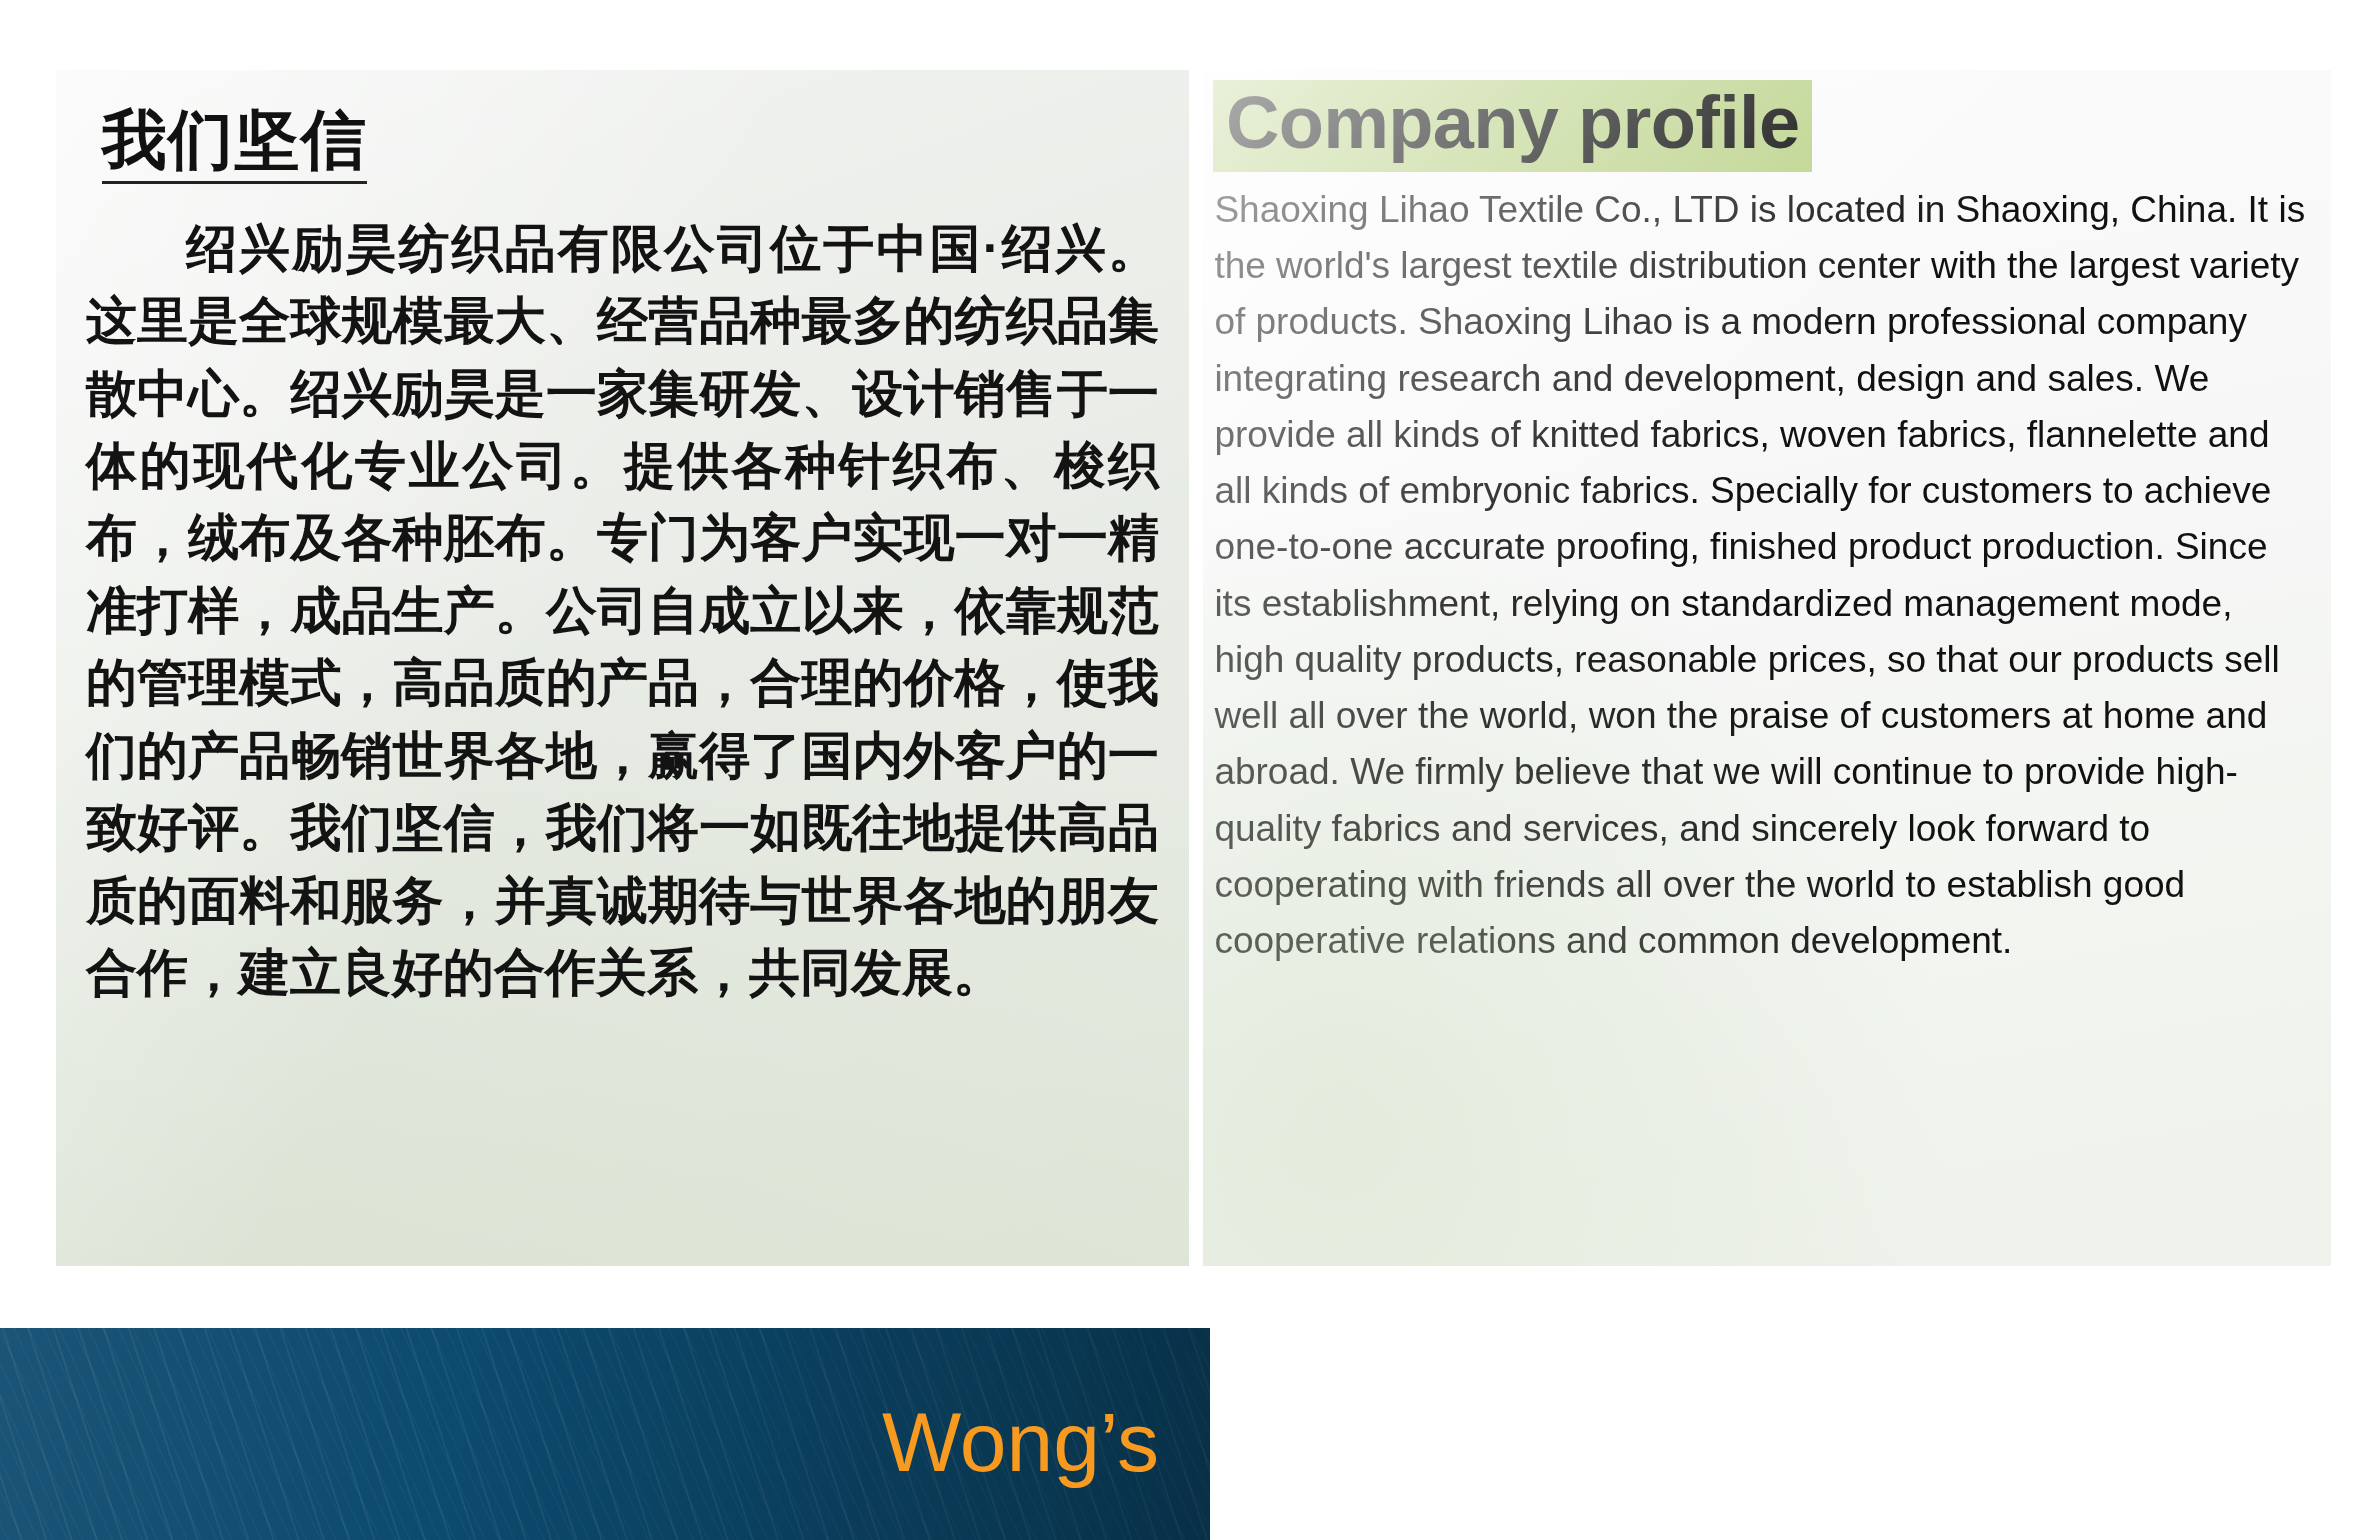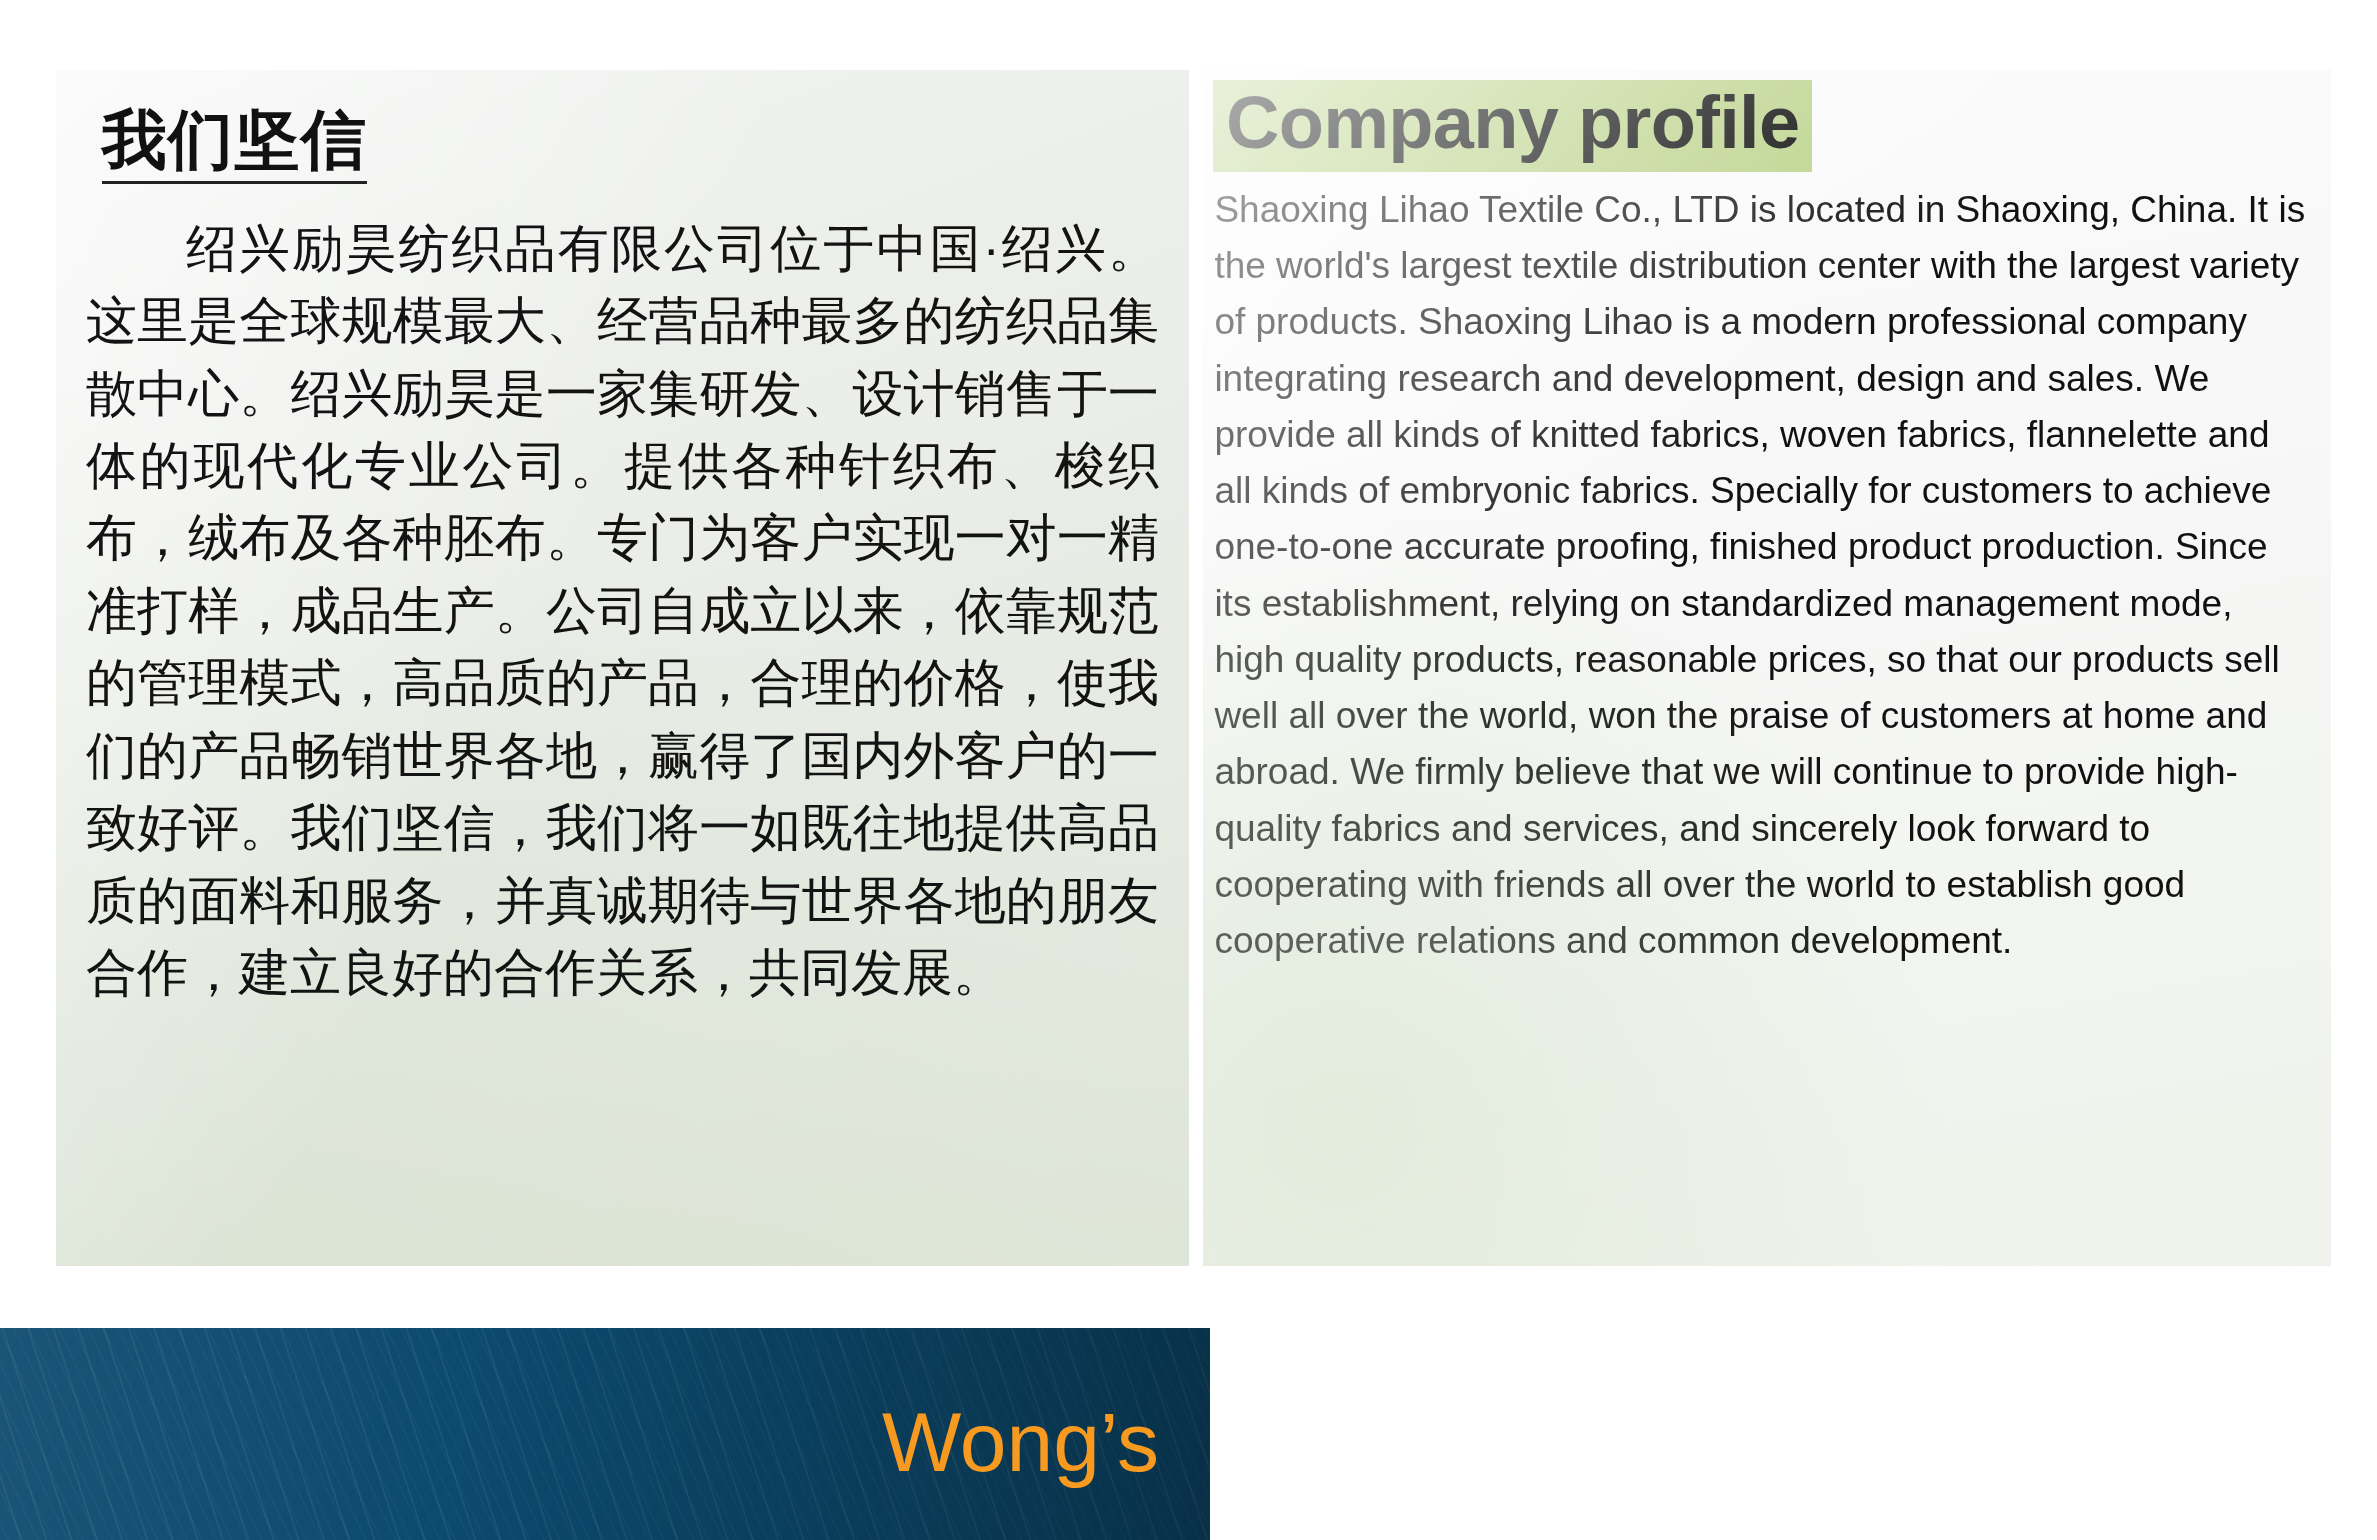--- a/index.html
+++ b/index.html
@@ -59,21 +59,21 @@
   .cn-body {
     position: relative;
     margin-top: 28.5px;
     font-family: "Liberation Sans", sans-serif;
     font-size: 51px;
     line-height: 1.42;
     color: #131313;
     text-indent: 100px;
     letter-spacing: 0px;
     text-align: justify;
-    font-weight: 400;
+    font-weight: 700;
   }
 
   
   .en-panel {
     position: absolute;
     left: 1203px;
     top: 70px;
     width: 1128px;
     height: 1196px;
     background: linear-gradient(170deg,#fbfbfb 0%, #f6f7f6 45%, #eef2ea 100%);

